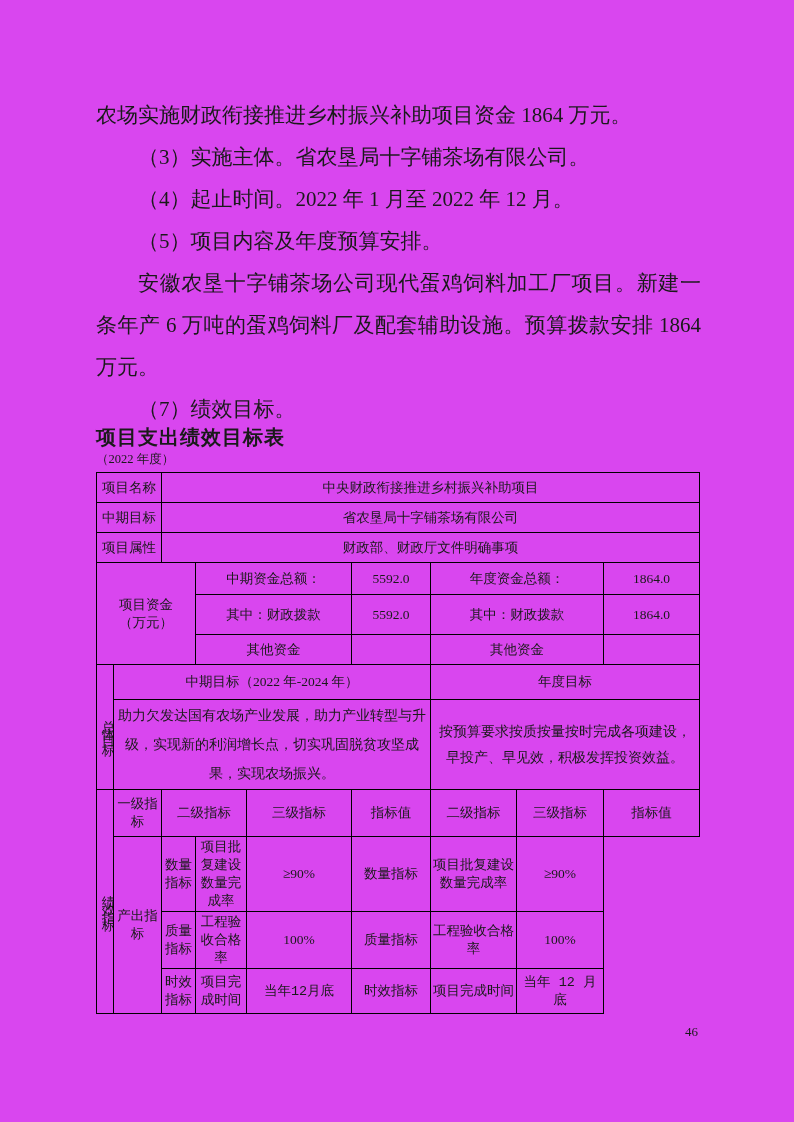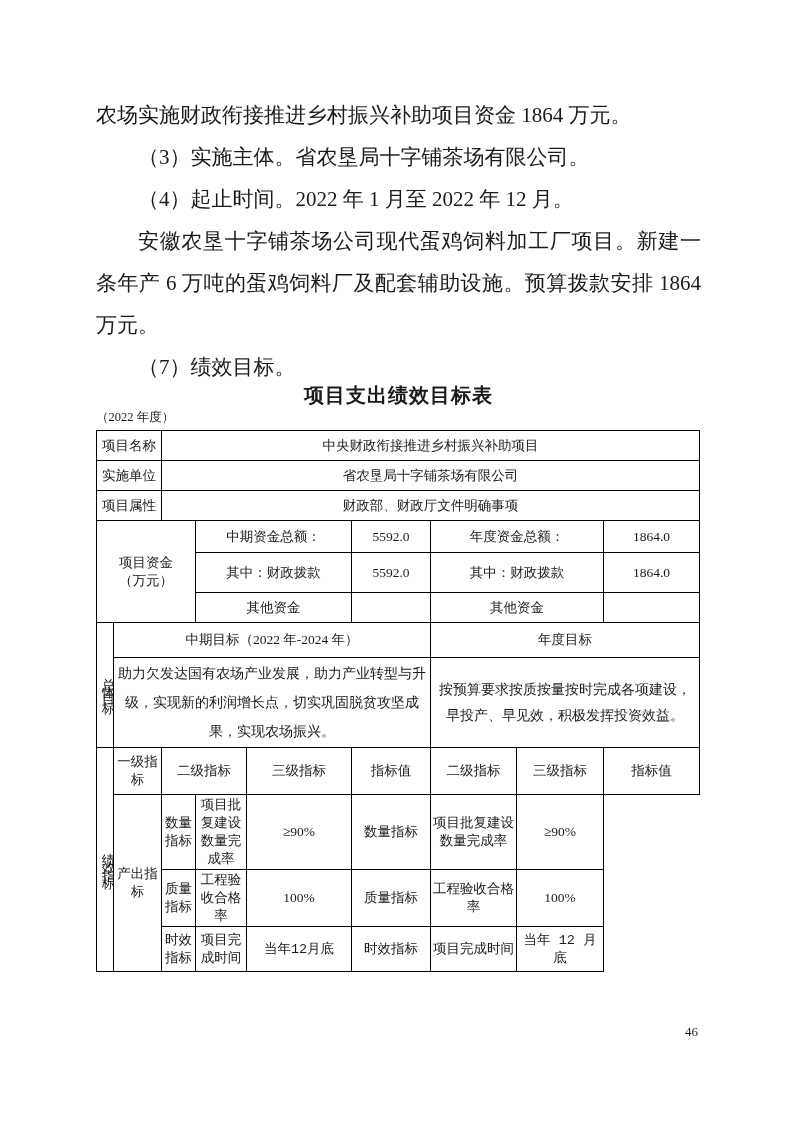--- a/index.html
+++ b/index.html
@@ -2,40 +2,39 @@
 <html lang="zh"><head>
 <meta charset="utf-8">
 <style>
   * { margin: 0; padding: 0; box-sizing: border-box; }
   html, body { background: #e8e8e8; }
   .page {
     position: relative;
     width: 794px;
     height: 1122px;
     margin: 0 auto;
-    background: #ffffff;
+    background: #d946ef;
     color: #1a1a1a;
     font-family: "Liberation Serif", "DejaVu Serif", serif;
     overflow: hidden;
   }
   .content {
     position: absolute;
     left: 96px;
     top: 94px;
     width: 605px;
   }
   .body-text { font-size: 21px; line-height: 42px; text-align: left; }
   .body-text .line { white-space: nowrap; }
   .body-text .indent { text-indent: 2em; }
   .body-text .fill { white-space: normal; text-align: justify; text-align-last: justify; }
   .doc-title {
     margin-top: -6px;
     height: 26px;
     line-height: 26px;
-    text-align: center;
     font-family: Liberation Sans, sans-serif;
     font-weight: bold;
     font-size: 20px;
     letter-spacing: 1px;
   }
   .doc-subtitle {
     height: 18px;
     line-height: 18px;
     text-align: left;
     font-size: 12.5px;
@@ -93,20 +92,21 @@
 </head>
 <body>
 
 <div class="page">
   <div class="content">
 
     <div class="body-text">
       <div class="line">农场实施财政衔接推进乡村振兴补助项目资金 1864 万元。</div>
       <div class="line indent">（3）实施主体。省农垦局十字铺茶场有限公司。</div>
       <div class="line indent">（4）起止时间。2022 年 1 月至 2022 年 12 月。</div>
+      <div class="line indent">（5）项目内容及年度预算安排。</div>
       <div class="line indent fill">安徽农垦十字铺茶场公司现代蛋鸡饲料加工厂项目。新建一</div>
       <div class="line fill">条年产 6 万吨的蛋鸡饲料厂及配套辅助设施。预算拨款安排 1864</div>
       <div class="line">万元。</div>
       <div class="line indent">（7）绩效目标。</div>
     </div>
 
     <div class="doc-title">项目支出绩效目标表</div>
     <div class="doc-subtitle">（2022 年度）</div>
 
     <table class="perf">
@@ -121,21 +121,21 @@
           <col style="width:87px">
           <col style="width:96px">
       </colgroup>
 
       <tbody>
           <tr class="h30">
         <td colspan="2">项目名称</td>
         <td colspan="7" class="info-value">中央财政衔接推进乡村振兴补助项目</td>
       </tr>
       <tr class="h30">
-        <td colspan="2">实施单位</td>
+        <td colspan="2">中期目标</td>
         <td colspan="7" class="info-value">省农垦局十字铺茶场有限公司</td>
       </tr>
       <tr class="h30">
         <td colspan="2">项目属性</td>
         <td colspan="7" class="info-value">财政部、财政厅文件明确事项</td>
       </tr>
 
       <tr class="h32">
         <td colspan="3" rowspan="3" class="prewrap">项目资金
 （万元）</td>

